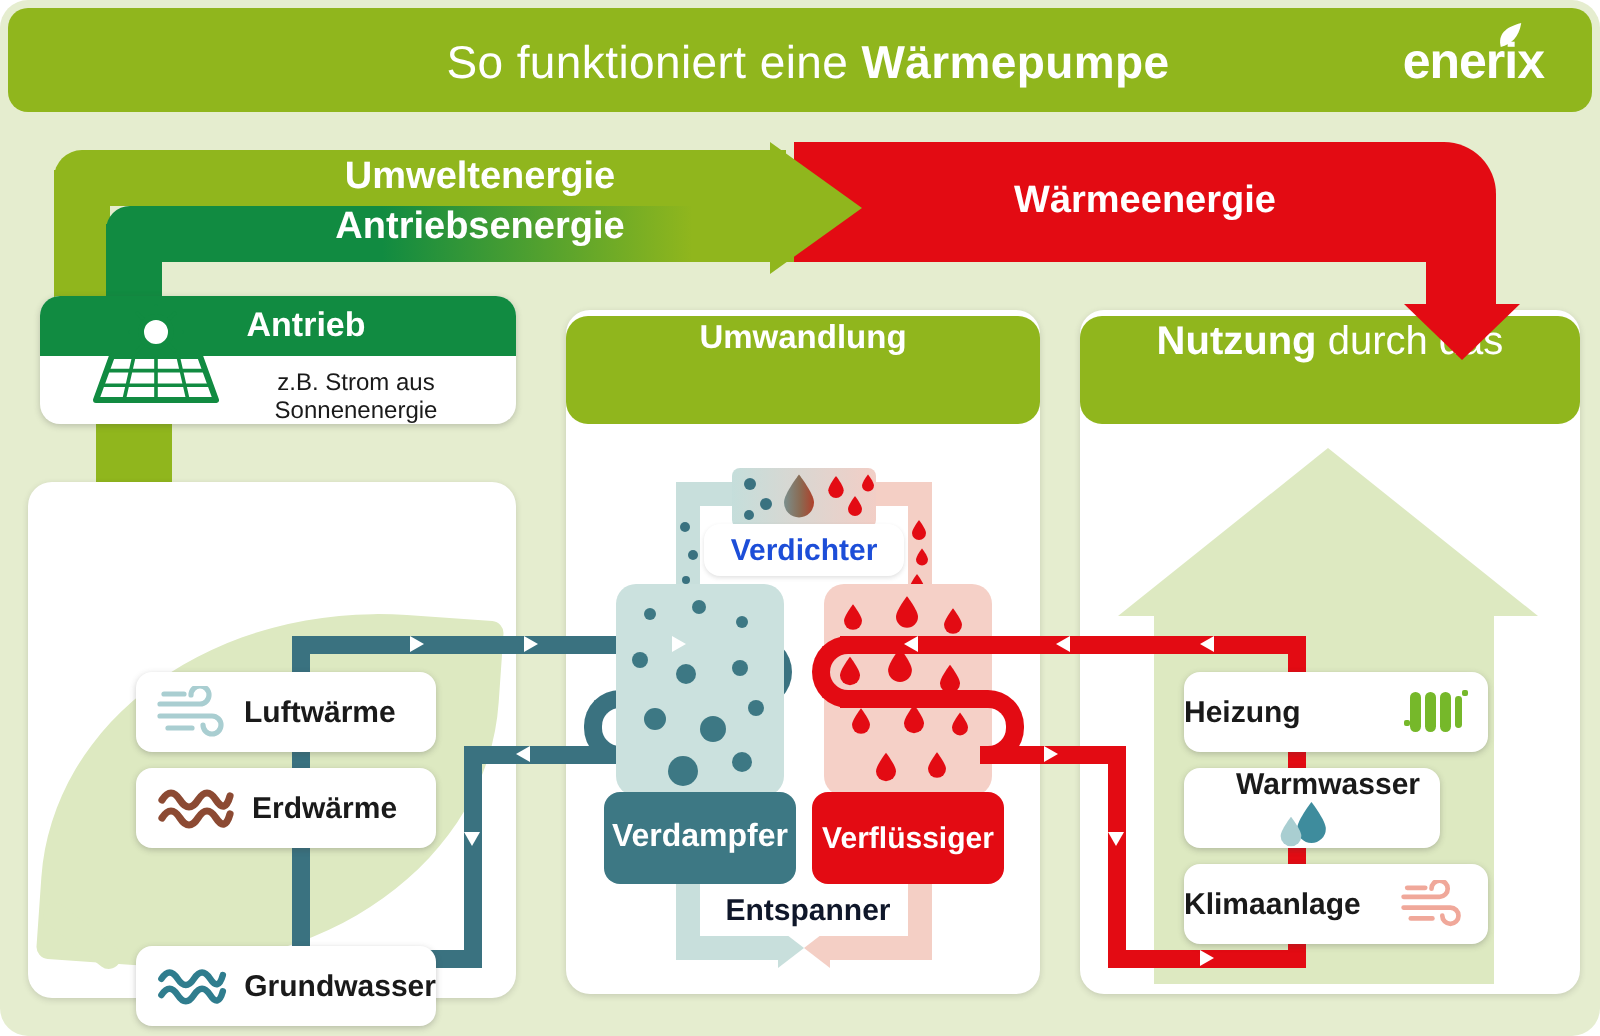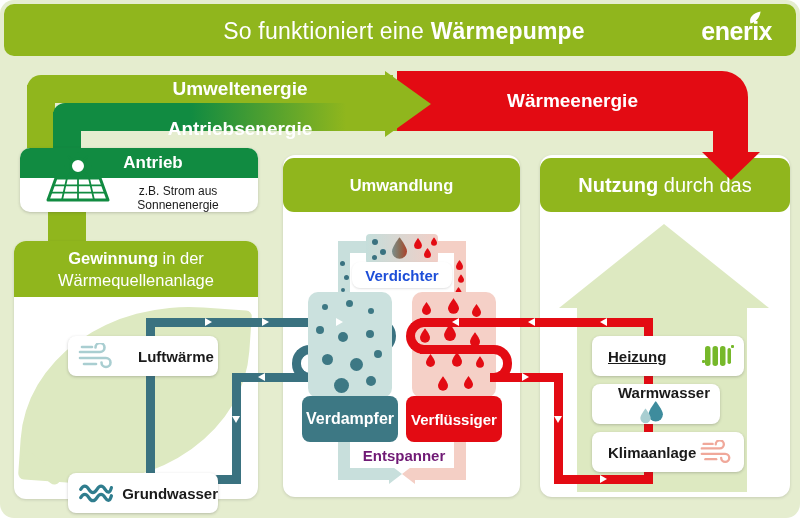--- a/index.html
+++ b/index.html
@@ -15,21 +15,21 @@
   .abs{position:absolute;}
   .z1{z-index:1}.z2{z-index:2}.z3{z-index:3}.z4{z-index:4}.z5{z-index:5}.z6{z-index:6}
   .hdr{left:4px;top:4px;width:792px;height:52px;background:var(--light-green);border-radius:10px;}
   .hdr-title{left:0;top:14px;width:800px;text-align:center;color:#fff;font-size:23px;letter-spacing:.2px;}
   .brand{right:24px;top:13px;color:#fff;font-weight:bold;font-size:25px;letter-spacing:-.5px;}
   .brand-leaf{position:absolute;right:9px;top:-5px;transform:rotate(-14deg);}
   .bg-lg{background:var(--light-green);} .bg-dg{background:var(--dark-green);} .bg-red{background:var(--red);}
   .band-text{display:flex;align-items:center;justify-content:center;color:#fff;font-weight:bold;font-size:19px;}
   .wbox{background:#fff;border-radius:8px;box-shadow:0 1px 3px rgba(60,60,60,.28);display:flex;align-items:center;}
   .panel{background:#fff;border-radius:12px;box-shadow:0 1px 3px rgba(60,60,60,.18);}
-  .sec-hdr{background:var(--light-green);border-radius:11px;color:#fff;text-align:center;font-size:16.5px;line-height:1.35;display:flex;flex-direction:column;justify-content:center;}
+  .sec-hdr{background:var(--light-green);border-radius:11px;color:#fff;text-align:center;font-size:16.5px;line-height:1.35;display:flex;flex-direction:row;justify-content:center;}
   .pipe{background:var(--teal-pipe);} .rpipe{background:var(--red);}
   .lpipe{background:var(--pipe-blue);} .ppipe{background:var(--pipe-pink);}
   .u-r{width:22px;height:36px;border:9px solid var(--teal-pipe);border-left:0;border-radius:0 18px 18px 0;box-sizing:border-box;background:transparent;}
   .u-l{width:22px;height:37px;border:9px solid var(--teal-pipe);border-right:0;border-radius:18px 0 0 18px;box-sizing:border-box;}
   .ru-l{width:22px;height:36px;border:9px solid var(--red);border-right:0;border-radius:18px 0 0 18px;box-sizing:border-box;}
   .ru-r{width:22px;height:37px;border:9px solid var(--red);border-left:0;border-radius:0 18px 18px 0;box-sizing:border-box;}
   .arr-r{width:0;height:0;border-top:4.5px solid transparent;border-bottom:4.5px solid transparent;border-left:7px solid #fff;}
   .arr-l{width:0;height:0;border-top:4.5px solid transparent;border-bottom:4.5px solid transparent;border-right:7px solid #fff;}
   .arr-d{width:0;height:0;border-left:4.5px solid transparent;border-right:4.5px solid transparent;border-top:7px solid #fff;}
   .row-label{font-weight:bold;font-size:15px;color:#1a1a1a;}
@@ -66,21 +66,21 @@
       <span>enerix</span>
     </div>
   </div>
 
   <div class="abs bg-lg z1" style="left:27px;top:85px;width:28px;height:125px;"></div>
   <div class="abs bg-lg z1" style="left:27px;top:75px;width:366px;height:28px;border-radius:14px 0 0 0;"></div>
   <div class="abs band-text z2" style="left:95px;top:75px;width:290px;height:28px;">Umweltenergie</div>
   <div class="abs z2" style="left:385px;top:71px;width:0;height:0;border-top:33px solid transparent;border-bottom:33px solid transparent;border-left:46px solid var(--light-green);"></div>
   <div class="abs bg-dg z1" style="left:53px;top:112px;width:28px;height:40px;"></div>
   <div class="abs z1" style="left:53px;top:103px;width:345px;height:28px;border-radius:12px 0 0 0;background:linear-gradient(90deg,var(--dark-green) 40%,var(--light-green) 85%);"></div>
-  <div class="abs band-text z2" style="left:95px;top:120px;width:290px;height:18px;">Antriebsenergie</div>
+  <div class="abs band-text z2" style="left:95px;top:105px;width:290px;height:18px;">Antriebsenergie</div>
   <div class="abs bg-red band-text z1" style="left:397px;top:71px;width:351px;height:60px;border-radius:0 26px 0 0;">
       <span>Wärmeenergie</span>
     </div>
   <div class="abs bg-red z1" style="left:713px;top:126px;width:35px;height:30px;"></div>
   <div class="abs z6" style="left:702px;top:152px;width:0;height:0;border-left:29.5px solid transparent;border-right:29.5px solid transparent;border-top:28px solid var(--red);"></div>
 
   <div class="abs bg-lg z1" style="left:48px;top:208px;width:38px;height:36px;"></div>
   <div class="abs z2" style="left:20px;top:148px;width:238px;height:64px;background:#fff;border-radius:10px;box-shadow:0 1px 3px rgba(60,60,60,.25);"></div>
   <div class="abs bg-dg z2" style="left:20px;top:148px;width:238px;height:30px;border-radius:10px 10px 0 0;display:flex;align-items:center;justify-content:center;padding-left:28px;box-sizing:border-box;color:#fff;font-weight:bold;font-size:17px;">
       <span>Antrieb</span>
@@ -98,24 +98,20 @@
       <circle r="7.5" fill="#fff" stroke-width="3"></circle>
     </g>
     <path d="M14 26 L58 26 L66 48 L6 48 Z" fill="#fff" stroke="#118b41" stroke-width="3" stroke-linejoin="round"></path>
     <path d="M25 26 L20 48 M36 26 L36 48 M47 26 L52 48 M11.5 33.3 L60.5 33.3 M9 40.6 L63 40.6" stroke="#118b41" stroke-width="1.8"></path>
   </svg>
   <div class="abs z3" style="left:98px;top:184px;width:160px;font-size:12px;color:#1a1a1a;text-align:center;">z.B. Strom aus Sonnenenergie</div>
 
   <div class="abs panel z1" style="left:14px;top:241px;width:244px;height:258px;"></div>
   <div class="abs leaf-shape z2" style="left:24px;top:303px;width:222px;height:184px;"></div>
   <div class="abs stem z2" style="left:18px;top:462px;"></div>
-  <div class="abs sec-hdr z3" style="left:14px;top:241px;width:244px;height:56px;border-radius:12px 12px 0 0;">
-    <div><b>Gewinnung</b> <span>in der</span></div>
-    <div>Wärmequellenanlage</div>
-  </div>
 
   <div class="abs pipe z3" style="left:146px;top:318px;width:9px;height:166px;"></div>
   <div class="abs pipe z3" style="left:146px;top:318px;width:232px;height:9px;"></div>
   <div class="abs u-r z3" style="left:374px;top:318px;"></div>
   <div class="abs pipe z3" style="left:314px;top:345px;width:64px;height:9px;"></div>
   <div class="abs u-l z3" style="left:292px;top:345px;"></div>
   <div class="abs pipe z3" style="left:232px;top:373px;width:84px;height:9px;"></div>
   <div class="abs pipe z3" style="left:232px;top:373px;width:9px;height:111px;"></div>
   <div class="abs pipe z3" style="left:146px;top:475px;width:95px;height:9px;"></div>
   <div class="abs arr-r z3" style="left:205px;top:318px;"></div>
@@ -125,21 +121,28 @@
   <div class="abs arr-d z3" style="left:232px;top:416px;"></div>
   <div class="abs arr-l z3" style="left:186px;top:475px;"></div>
 
   <div class="abs wbox z4" style="left:68px;top:336px;width:150px;height:40px;">
     <svg style="margin-left:10px;color:var(--wind-blue)" width="40" height="26" viewBox="0 0 40 26" fill="none" stroke="currentColor" stroke-width="2.6" stroke-linecap="round">
       <path d="M4 4h10"></path>
         <path d="M2 9h20a4.5 4.5 0 1 0-4.5-4.5"></path>
         <path d="M2 15h26a4.5 4.5 0 1 1-4.5 4.5"></path>
         <path d="M6 21h12"></path>
     </svg>
-    <span class="row-label" style="margin-left:20px;">Luftwärme</span>
+    <span class="row-label" style="margin-left:4px;">Luftwärme</span>
+  </div>
+  <div class="abs wbox z4" style="left:68px;top:384px;width:150px;height:40px;">
+    <svg style="margin-left:10px;color:var(--waves-brown)" width="40" height="24" viewBox="0 0 40 24" fill="none" stroke="currentColor" stroke-width="3.6" stroke-linecap="round">
+      <path d="M3 8q4.5-7 9 0t9 0t9 0t7-2"></path>
+        <path d="M3 17q4.5-7 9 0t9 0t9 0t7-2"></path>
+    </svg>
+    <span class="row-label" style="margin-left:8px;">Erdwärme</span>
   </div>
   <div class="abs wbox z4" style="left:68px;top:432px;width:150px;height:40px;margin-top:41px;">
     <svg style="margin-left:10px;color:var(--waves-teal)" width="40" height="24" viewBox="0 0 40 24" fill="none" stroke="currentColor" stroke-width="3.6" stroke-linecap="round">
       <path d="M3 8q4.5-7 9 0t9 0t9 0t7-2"></path>
         <path d="M3 17q4.5-7 9 0t9 0t9 0t7-2"></path>
     </svg>
     <span class="row-label" style="margin-left:8px;">Grundwasser</span>
   </div>
 
   <div class="abs panel z1" style="left:283px;top:155px;width:237px;height:342px;"></div>
@@ -239,21 +242,21 @@
   <div class="abs comp-label z5" style="left:406px;top:396px;width:96px;height:46px;background:var(--red);color:#fff;font-size:15px;">
       <span>Verflüssiger</span>
     </div>
 
   <div class="abs lpipe z2" style="left:338px;top:438px;width:12px;height:42px;"></div>
   <div class="abs lpipe z2" style="left:338px;top:468px;width:54px;height:12px;"></div>
   <div class="abs z2" style="left:389px;top:464px;width:0;height:0;border-top:10px solid transparent;border-bottom:10px solid transparent;border-left:13px solid var(--pipe-blue);"></div>
   <div class="abs ppipe z2" style="left:454px;top:438px;width:12px;height:42px;"></div>
   <div class="abs ppipe z2" style="left:414px;top:468px;width:52px;height:12px;"></div>
   <div class="abs z2" style="left:402px;top:464px;width:0;height:0;border-top:10px solid transparent;border-bottom:10px solid transparent;border-right:13px solid var(--pipe-pink);"></div>
-  <div class="abs comp-label z5" style="left:354px;top:442px;width:100px;height:26px;background:#fff;color:#701a75;font-size:15px;">
+  <div class="abs comp-label z5" style="left:354px;top:442px;width:100px;height:26px;background:#fff;color:#0f172a;font-size:15px;">
       <span>Entspanner</span>
     </div>
 
   <div class="abs panel z1" style="left:540px;top:155px;width:250px;height:342px;"></div>
   <div class="abs house-tri z2" style="left:559px;top:224px;"></div>
   <div class="abs house-body z2" style="left:577px;top:306px;width:170px;height:186px;"></div>
   <div class="abs sec-hdr z3" style="left:540px;top:158px;width:250px;height:54px;font-size:15.5px;">
     <div style="font-size:20px;"><b>Nutzung</b> <span>durch das</span></div>
   </div>
 
@@ -266,21 +269,21 @@
   <div class="abs rpipe z3" style="left:554px;top:373px;width:9px;height:111px;"></div>
   <div class="abs rpipe z3" style="left:554px;top:475px;width:99px;height:9px;"></div>
   <div class="abs arr-l z4" style="left:452px;top:318px;"></div>
   <div class="abs arr-l z3" style="left:528px;top:318px;"></div>
   <div class="abs arr-l z3" style="left:600px;top:318px;"></div>
   <div class="abs arr-r z3" style="left:522px;top:373px;"></div>
   <div class="abs arr-d z3" style="left:554px;top:416px;"></div>
   <div class="abs arr-r z3" style="left:600px;top:475px;"></div>
 
   <div class="abs wbox z4" style="left:592px;top:336px;width:152px;height:40px;">
-    <span class="row-label" style="margin-left:16px;flex:1;text-decoration:underline;">Heizung</span>
+    <span class="row-label" style="flex:1;">Heizung</span>
     <svg style="margin-right:10px;color:var(--radiator-green)" width="32" height="26" viewBox="0 0 32 26" fill="currentColor">
       <rect x="3" y="3" width="5.5" height="20" rx="2.7"></rect>
         <rect x="10.5" y="3" width="5.5" height="20" rx="2.7"></rect>
         <rect x="18" y="3" width="5.5" height="20" rx="2.7"></rect>
         <rect x="25.5" y="5" width="3.5" height="16" rx="1.7"></rect>
       <rect x="29" y="2" width="3" height="3" rx="1"></rect>
         <rect x="0" y="17" width="3" height="3" rx="1"></rect>
     </svg>
   </div>
   <div class="abs wbox z4" style="left:592px;top:384px;width:128px;height:40px;flex-direction:column;">
@@ -288,21 +291,21 @@
     <svg style="margin-right:10px;" width="30" height="28" viewBox="0 0 30 28">
       <g color="var(--drop-teal)">
           <use href="#dropP" fill="currentColor" transform="translate(12,0) scale(1.25)"></use>
         </g>
       <g color="var(--drop-light)">
           <use href="#dropP" fill="currentColor" transform="translate(2,9) scale(0.9)"></use>
         </g>
     </svg>
   </div>
   <div class="abs wbox z4" style="left:592px;top:432px;width:152px;height:40px;">
-    <span class="row-label" style="margin-left:16px;flex:1;">Klimaanlage</span>
+    <span class="row-label" style="margin-left:0;flex:1;">Klimaanlage</span>
     <svg style="margin-right:8px;color:var(--air-pink)" width="36" height="24" viewBox="0 0 40 26" fill="none" stroke="currentColor" stroke-width="2.6" stroke-linecap="round">
       <path d="M4 4h10"></path>
         <path d="M2 9h20a4.5 4.5 0 1 0-4.5-4.5"></path>
         <path d="M2 15h26a4.5 4.5 0 1 1-4.5 4.5"></path>
         <path d="M6 21h12"></path>
     </svg>
   </div>
 
 </div>
 

